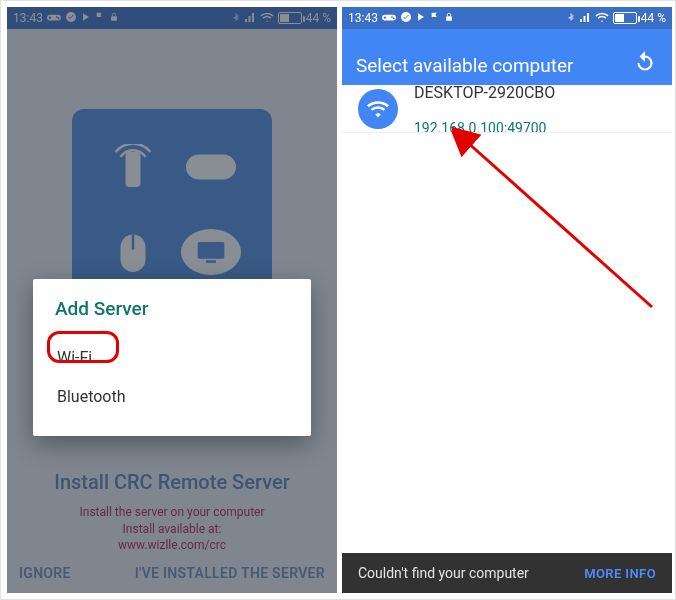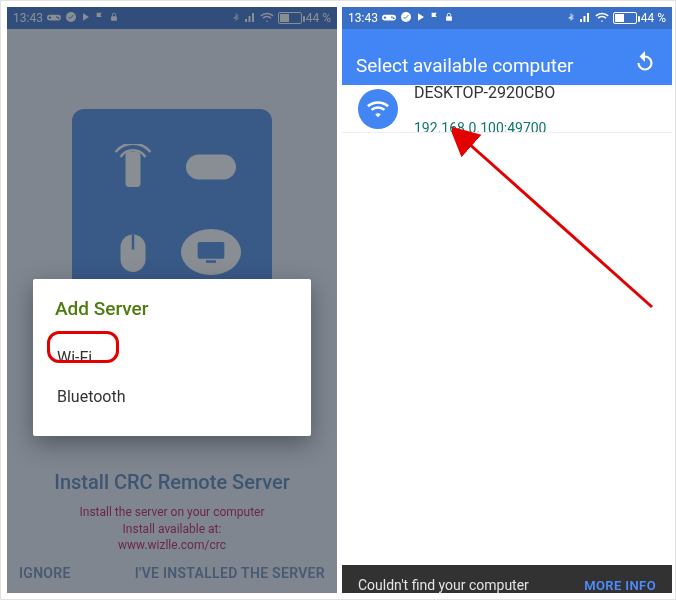--- a/index.html
+++ b/index.html
@@ -93,21 +93,21 @@
   .install-actions .sp { flex:1; }
 
   .dialog {
     position:absolute; left:26px; right:26px; top:272px;
     background:#fff;
     border-radius:2px;
     box-shadow:0 8px 24px rgba(0,0,0,.35);
     padding:18px 22px 20px 22px;
     z-index:5;
   }
-  .dialog h4 { font-size:19px; font-weight:500; color:#4d7c0f; margin-bottom:18px; }
+  .dialog h4 { font-size:19px; font-weight:500; color:#0f766e; margin-bottom:18px; }
   .dialog .opt {
     font-size:16px; color:#333;
     padding:10px 2px;
   }
   .highlight-oval {
     position:absolute;
     border:3px solid #e30000;
     border-radius:12px;
     width:72px; height:32px;
     left:40px; top:324px;
@@ -143,23 +143,23 @@
   .wifi-badge {
     width:40px; height:40px; border-radius:50%;
     background:#4285f4;
     display:flex; align-items:center; justify-content:center;
   }
   .wifi-badge svg { width:22px; height:22px; fill:#fff; }
   .li-texts .name { font-size:16px; color:#333; }
   .li-texts .ip   { font-size:14px; color:#0f766e; margin-top:18px; overflow:hidden; max-height:14px; }
 
   .snackbar {
-    position:absolute; left:0; right:0; bottom:0; height:28px;
+    position:absolute; left:0; right:0; bottom:0; height:40px;
     background:#323232; color:#e4e4e4;
-    display:flex; align-items:flex-end;
+    display:flex; align-items:center;
     padding:0 16px;
     font-size:14px;
     margin-top:8px;
   }
   .snackbar .sp { flex:1; }
   .snackbar .action { color:#4d8bff; font-weight:600; font-size:13px; letter-spacing:.4px; }
 
   
   .arrow {
     position:absolute;

